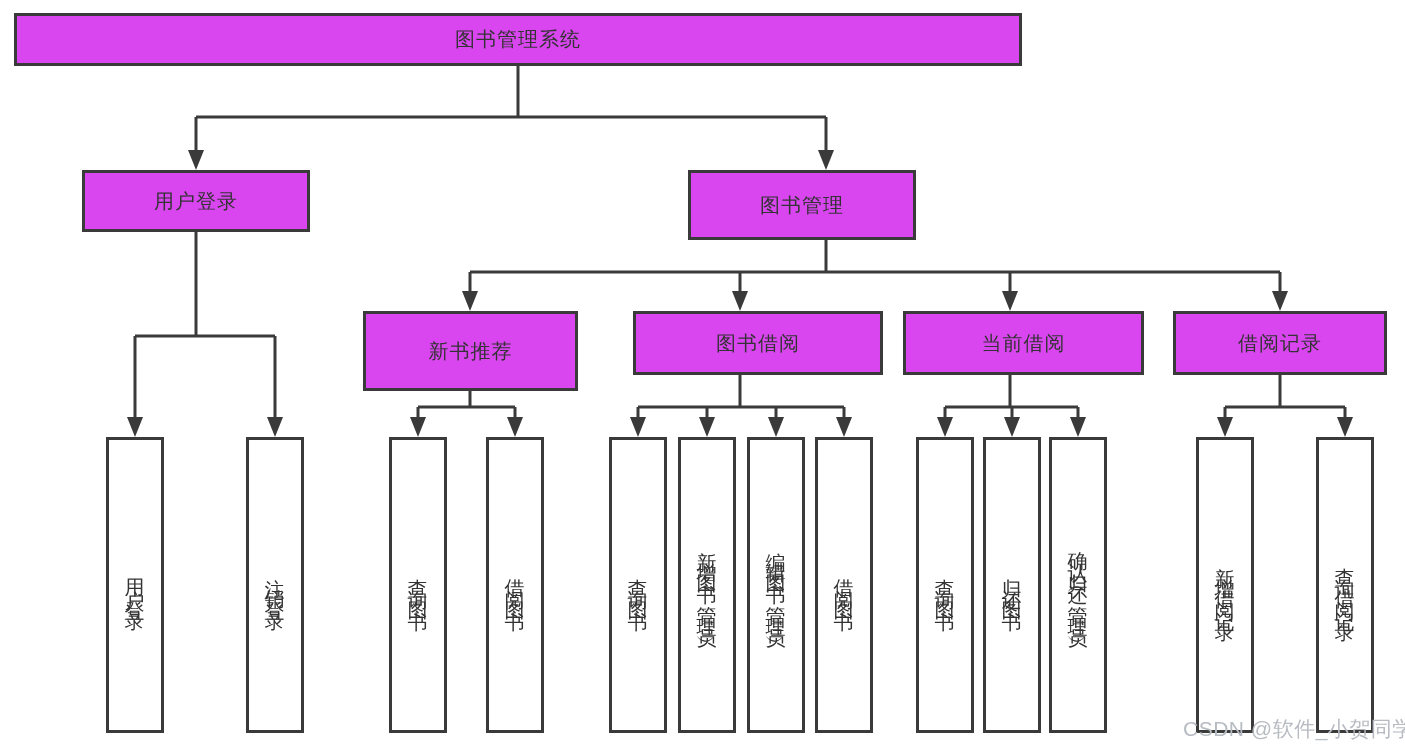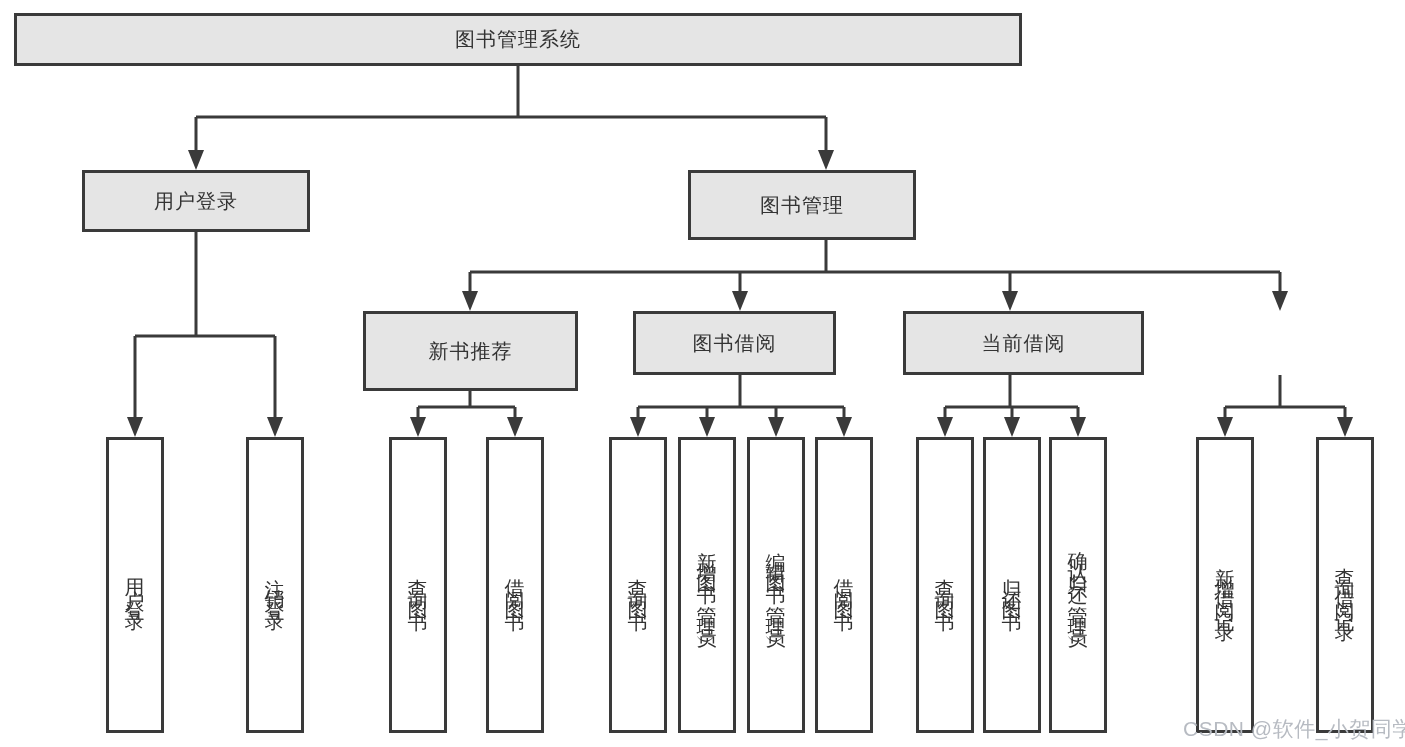--- a/index.html
+++ b/index.html
@@ -29,21 +29,21 @@
     fill: none;
   }
   svg.connectors path.tri {
     fill: var(--line);
     stroke: none;
   }
   .hbox {
     position: absolute;
     box-sizing: border-box;
     border: 3px solid var(--line);
-    background: #e5e5e5;
+    background: #d946ef;
     display: flex;
     align-items: center;
     justify-content: center;
     font-size: 20px;
     letter-spacing: 1px;
     color: var(--text);
     z-index: 1;
   }
   .vbox {
     position: absolute;
@@ -126,25 +126,28 @@
   <div class="hbox" style="left:82px;top:170px;width:228px;height:62px">
     <span>用户登录</span>
   </div>
   <div class="hbox" style="left:688px;top:170px;width:228px;height:70px">
     <span>图书管理</span>
   </div>
 
   <div class="hbox" style="left:363px;top:311px;width:215px;height:80px">
     <span>新书推荐</span>
   </div>
-  <div class="hbox" style="left:633px;top:311px;width:203px;height:64px">
+  <div class="hbox" style="left:633px;top:311px;width:250px;height:64px">
     <span>图书借阅</span>
   </div>
   <div class="hbox" style="left:903px;top:311px;width:241px;height:64px">
     <span>当前借阅</span>
+  </div>
+  <div class="hbox" style="left:1173px;top:311px;width:214px;height:64px">
+    <span>借阅记录</span>
   </div>
 
   <div class="vbox" style="left:106px">
     <span>用户登录</span>
   </div>
   <div class="vbox" style="left:246px">
     <span>注销登录</span>
   </div>
 
   <div class="vbox" style="left:389px">

